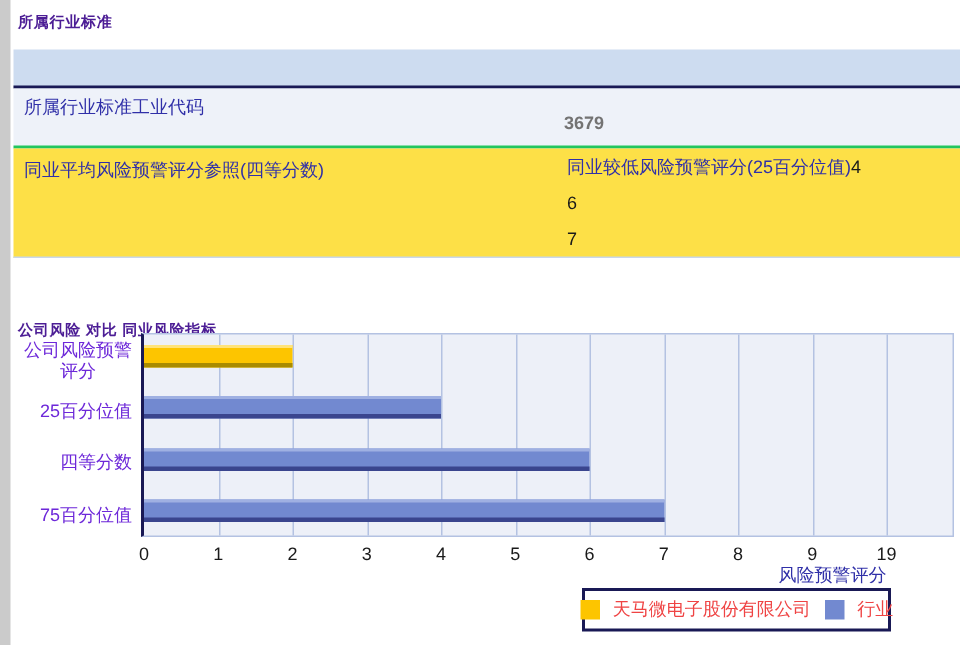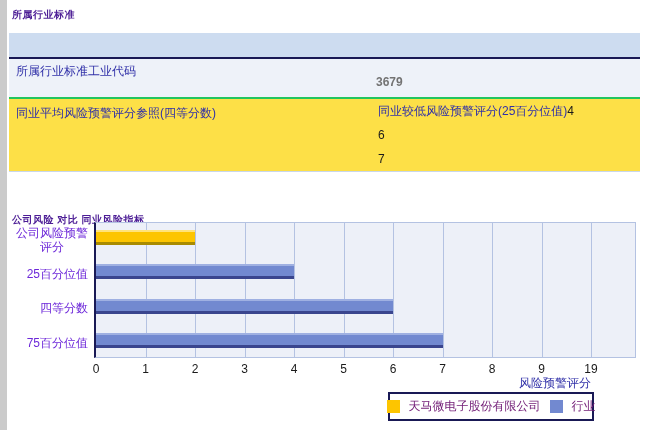--- a/index.html
+++ b/index.html
@@ -48,21 +48,21 @@
     text-align:center; color:#6d28d9; white-space:pre-line; line-height:1.2;
   }
   .tick-label{ position:absolute; top:362px; width:30px; text-align:center; color:#1a1a1a; }
   .x-axis-label{ position:absolute; top:375px; left:391px; width:200px; text-align:right; color:#3030a8; }
   .legend{
     position:absolute; left:388px; top:392px; width:206px; height:29px;
     border:2px solid #191955; background:#ffffff;
     display:flex; align-items:center; justify-content:center; gap:9px;
   }
   .swatch{ width:13px; height:13px; flex:0 0 auto; }
-  .legend-label{ color:#701a75; white-space:nowrap; }
+  .legend-label{ color:#ef4444; white-space:nowrap; }
 </style>
 </head>
 <body>
 
 <div class="left-strip"></div>
 
 <div id="title1" class="section-title">所属行业标准</div>
 
 <div class="info-table">
   <div class="table-head"></div>

